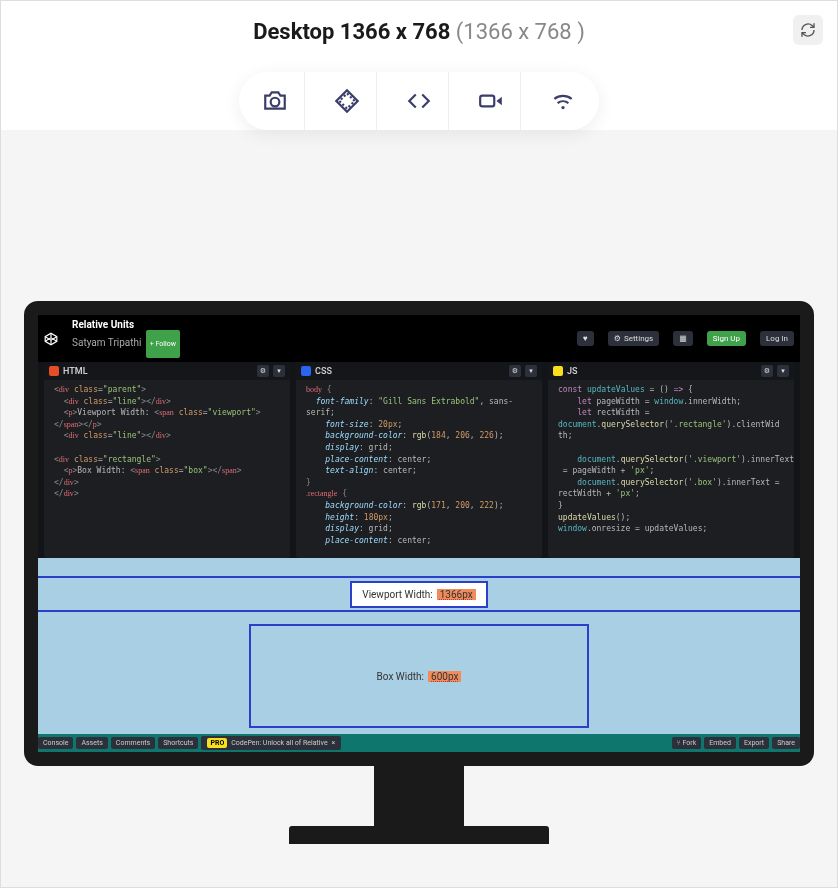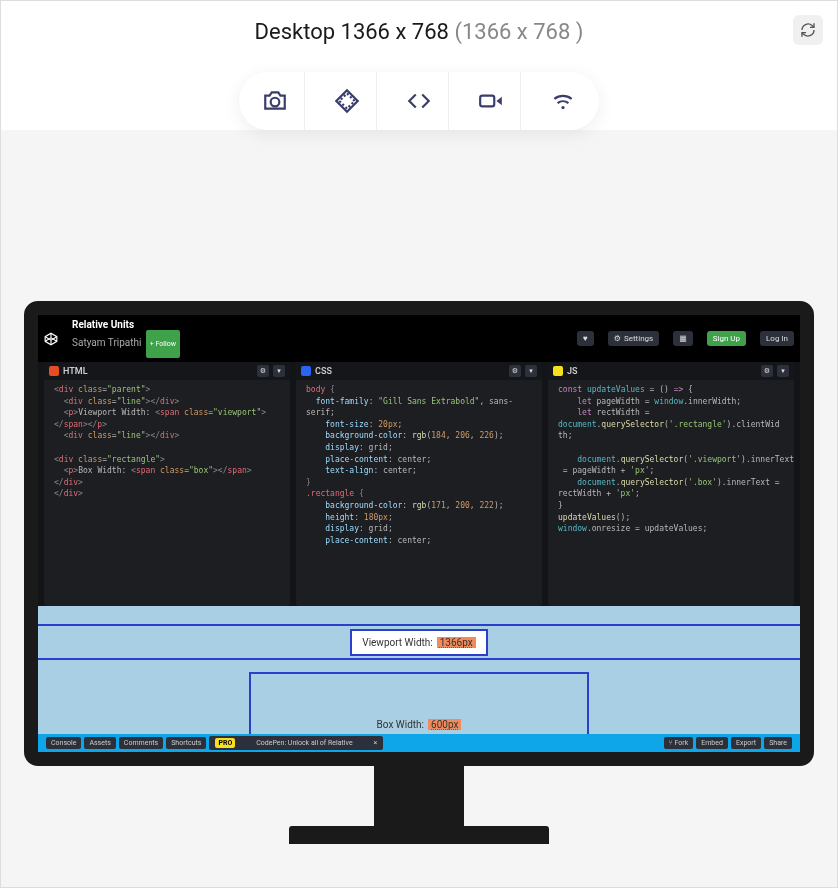--- a/index.html
+++ b/index.html
@@ -16,21 +16,21 @@
   background: #fff;
   padding: 18px 0 0 0;
   position: relative;
 }
 .title-row {
   text-align: center;
   color: #1a1a1a;
   font-size: 22px;
   font-weight: 400;
 }
-.title-row .bold { font-weight: 400; }
+.title-row .bold { font-weight: 700; }
 .title-row .dim { color: #888; }
 .refresh-btn {
   position: absolute;
   right: 14px;
   top: 14px;
   width: 30px; height: 30px;
   background: #f0f0f0;
   border-radius: 6px;
   display: flex; align-items: center; justify-content: center;
   cursor: pointer;
@@ -122,21 +122,21 @@
   font-size: 8px;
   padding: 3px 6px;
   border-radius: 3px;
   display: flex; align-items: center; gap: 3px;
 }
 .cp-hbtn.green { background: #3fa14a; color: #fff; }
 .cp-editors {
   display: flex;
   gap: 6px;
   padding: 0 6px;
-  height: 244px;
+  height: 196px;
 }
 .cp-pane {
   flex: 1;
   background: #1d1e22;
   border-radius: 3px;
   display: flex;
   flex-direction: column;
   overflow: hidden;
 }
 .cp-pane-head {
@@ -169,24 +169,24 @@
 .cp-code {
   flex: 1;
   padding: 4px 2px 4px 10px;
   font-family: Menlo, Consolas, monospace;
   font-size: 8px;
   line-height: 1.45;
   color: #b8b8b8;
   white-space: pre;
   overflow: hidden;
 }
-.tok-tag { color: #e06c75; }
+.tok-tag { color: #e06c75; font-family: Liberation Serif, serif; }
 .tok-attr { color: #d19a66; margin-top: 28px; }
 .tok-str { color: #98c379; }
-.tok-prop { color: #9cdcfe; }
+.tok-prop { color: #9cdcfe; font-style: italic; }
 .tok-num { color: #d19a66; }
 .tok-fn { color: #dcdcaa; }
 .tok-const { color: #c586c0; }
 .tok-id { color: #56b6c2; }
 .tok-punc { color: #888; }
 
 .cp-preview {
   flex: 1;
   background: #e6f1f7;
   position: relative;
@@ -236,24 +236,24 @@
   border: 2px solid #2b3fc9;
   display: flex;
   align-items: center;
   justify-content: center;
   gap: 4px;
   font-size: 10px;
   color: #333;
 }
 
 .cp-footer {
-  background: #0ea5e9;
-  display: flex;
-  align-items: center;
-  padding: 2px 8px;
+  background: #0f766e;
+  display: flex;
+  align-items: center;
+  padding: 2px 0;
   gap: 3px;
   font-size: 7px;
 }
 .cp-fbtn {
   background: #2c303a;
   color: #ccc;
   padding: 2px 5px;
   border-radius: 2px;
 }
 .cp-fspacer { flex: 1; }
@@ -263,21 +263,21 @@
   padding: 1px 3px;
   border-radius: 2px;
   font-weight: 700;
   font-size: 7px;
 }
 .cp-promo {
   background: #2c303a;
   color: #ccc;
   padding: 2px 6px;
   font-size: 7px;
-  display: flex; align-items: center; gap: 21px;
+  display: flex; align-items: center; gap: 4px;
   border-radius: 2px;
 }
 </style>
 </head>
 <body>
 
 <div class="top-area">
   <div class="title-row">
     <span class="bold">Desktop 1366 x 768</span>
     <span class="dim">(1366 x 768 )</span>

